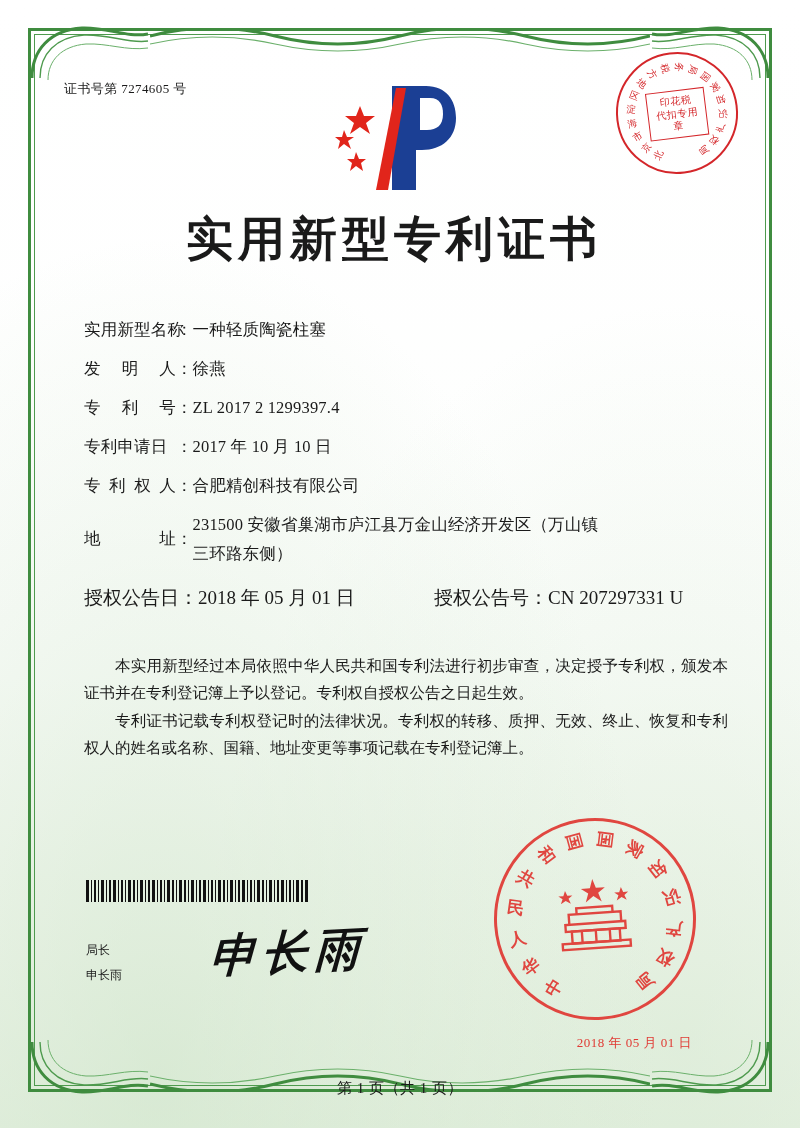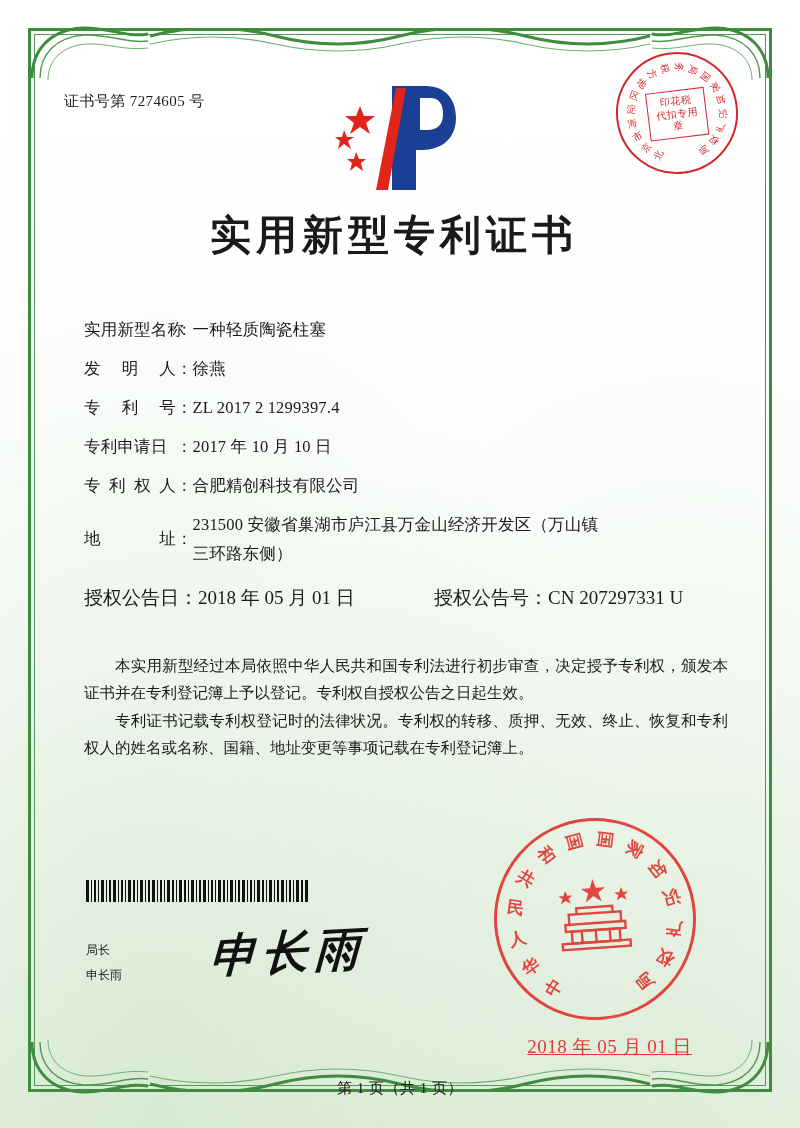--- a/index.html
+++ b/index.html
@@ -63,22 +63,22 @@
     height: 26px;
     overflow: hidden;
   }
   .edge-wave.top { top: 28px; }
   .edge-wave.bottom { bottom: 36px; transform: scaleY(-1); }
 
   
   .cert-no {
     position: absolute;
     left: 64px;
-    top: 92px;
-    font-size: 15px;
+    top: 80px;
+    font-size: 13px;
     letter-spacing: 0.4px;
     white-space: nowrap;
   }
 
   .logo {
     position: absolute;
     left: 330px;
     top: 78px;
     width: 130px;
     height: 115px;
@@ -121,21 +121,21 @@
     text-align: center;
     letter-spacing: 0.5px;
   }
 
   .title {
     position: absolute;
     left: 0;
     right: 12px;
     top: 208px;
     text-align: center;
-    font-size: 41px;
+    font-size: 47px;
     font-weight: bold;
     letter-spacing: 5px;
     font-family: "DejaVu Serif", "Liberation Serif", serif;
   }
 
   
   .fields {
     position: absolute;
     left: 84px;
     top: 322px;
@@ -257,26 +257,25 @@
     left: 50%;
     top: 50%;
     transform: translate(-50%, -50%);
     width: 96px;
     height: 84px;
   }
 
   .seal-date {
     position: absolute;
     right: 108px;
-    bottom: 68px;
-    font-size: 19px;
+    bottom: 76px;
+    font-size: 13px;
     color: #e03a34;
     letter-spacing: 0.5px;
     white-space: nowrap;
-    text-decoration: underline;
   }
 
   .page-footer {
     position: absolute;
     left: 0;
     right: 0;
     bottom: 30px;
     text-align: center;
     font-size: 15px;
     letter-spacing: 0.5px;

